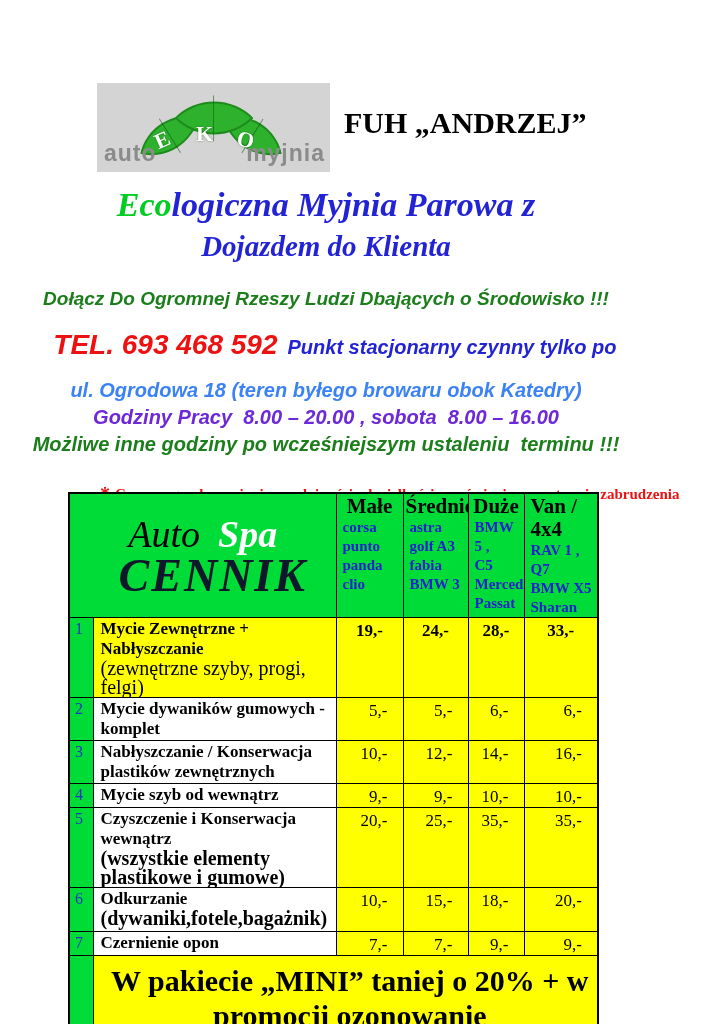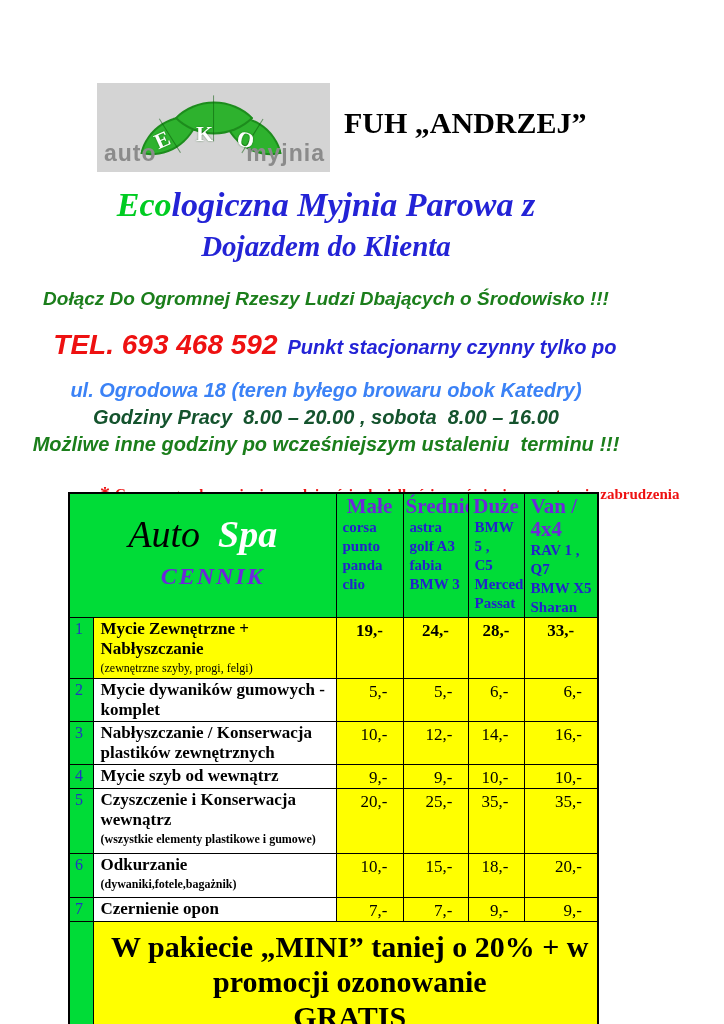--- a/index.html
+++ b/index.html
@@ -30,45 +30,45 @@
   #title1 { top:186px; font-style:italic; font-weight:bold; font-size:34px; color:#2323d6; }
   #title1 .eco { color:#00cc22; }
   #title2 { top:230px; font-style:italic; font-weight:bold; font-size:29px; color:#2323d6; }
   .sansline { font-family:"Liberation Sans",sans-serif; font-style:italic; font-weight:bold; }
   #slogan { top:288px; font-size:19px; color:#1b7e1b; }
   #phone-line { top:311px; }
   #phone-line .phone { color:#ee1111; font-size:28px; }
   #phone-line .phone-note { color:#2323d6; font-size:20px; margin-left:10px; }
   #info2 { top:352px; font-size:20px; color:#2323d6; }
   #info3 { top:379px; font-size:20px; color:#3b82f6; }
-  #hours { top:406px; font-size:20px; color:#14532d; }
+  #hours { top:406px; font-size:20px; color:#6d28d9; }
   #hours-note { top:433px; font-size:20px; color:#1b7e1b; }
   #disclaimer { left:85px; top:464px; width:600px; color:#ee1111; font-weight:bold; font-size:15px; white-space:pre-wrap; }
   #disclaimer .star { font-size:20px; position:relative; top:2px; margin-right:5px; }
 
   
   #price-table { left:68px; top:492px; }
   table { border-collapse:collapse; width:529px; table-layout:fixed; border:2px solid #000; }
   td { border:1px solid #000; overflow:hidden; }
   .green-bg { background:#00dc37; }
   tr.header-row { height:93px; }
   .table-title-cell { text-align:center; vertical-align:middle; padding-bottom:4px; }
   .tbl-title { font-style:italic; font-size:38px; line-height:44px; }
   .tbl-title .t-black { color:#000000; margin-right:18px; }
   .tbl-title .t-white { color:#ffffff; font-weight:bold; }
-  .tbl-subtitle { font-style:italic; font-weight:bold; font-size:24px; line-height:40px; color:#6d28d9; letter-spacing:2px;padding-left:20px; }
+  .tbl-subtitle { font-style:italic; font-weight:bold; font-size:46px; line-height:40px; color:#0f172a; letter-spacing:2px;padding-left:20px; }
   .size-col { vertical-align:top; padding:1px 2px 0 2px; }
-  .size-label { color:#6d28d9; font-weight:bold; font-size:21px; line-height:23px; text-align:center; }
+  .size-label { color:#000000; font-weight:bold; font-size:21px; line-height:23px; text-align:center; }
   .size-col-4 .size-label { text-align:left; padding-left:4px; }
   .models { color:#2222cc; font-weight:bold; font-size:15px; line-height:19px; padding-left:4px; }
   .num-cell { background:#00dc37; color:#2233c4; font-size:16px; vertical-align:top; padding:2px 0 0 5px; }
   .desc-cell { background:#ffffff; vertical-align:top; padding:1px 4px 0 7px; }
   .desc-cell.highlight { background:#ffff00; }
   .svc-name { font-weight:bold; font-size:17px; line-height:20px; }
-  .svc-note { font-size:12px; line-height:19px; }
+  .svc-note { font-size:20px; line-height:19px; }
   .svc-note.bold { font-weight:bold; }
   .price-cell { background:#ffff00; vertical-align:top; text-align:right; padding:3px 15px 0 0; font-size:17px; }
   .price-cell.highlight-price { font-weight:bold; text-align:center; padding-right:0; }
   #price-rows tr:nth-child(1) { height:43px; }
   #price-rows tr:nth-child(2) { height:43px; }
   #price-rows tr:nth-child(3) { height:43px; }
   #price-rows tr:nth-child(4) { height:23px; }
   #price-rows tr:nth-child(5) { height:65px; }
   #price-rows tr:nth-child(6) { height:44px; }
   #price-rows tr:nth-child(7) { height:23px; }

